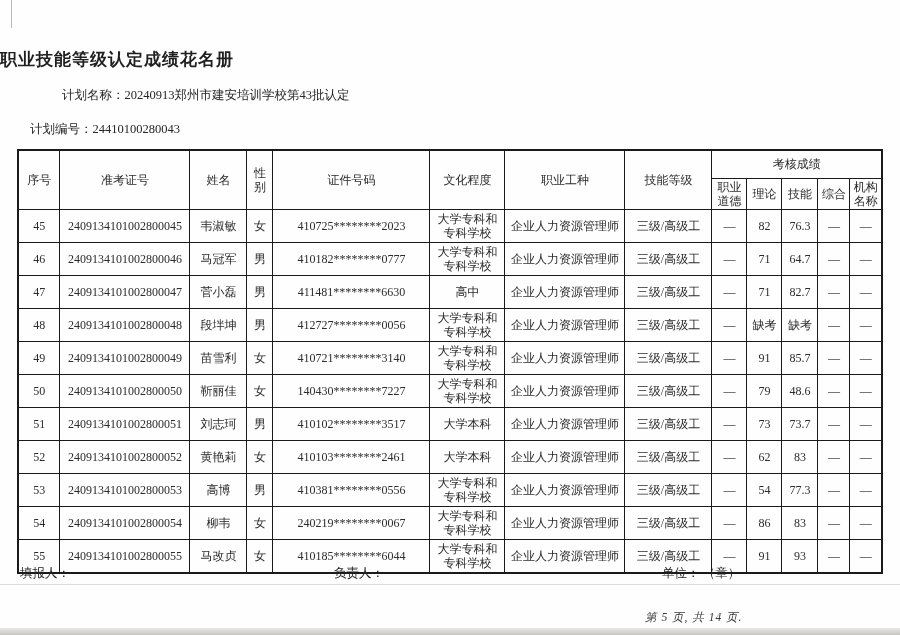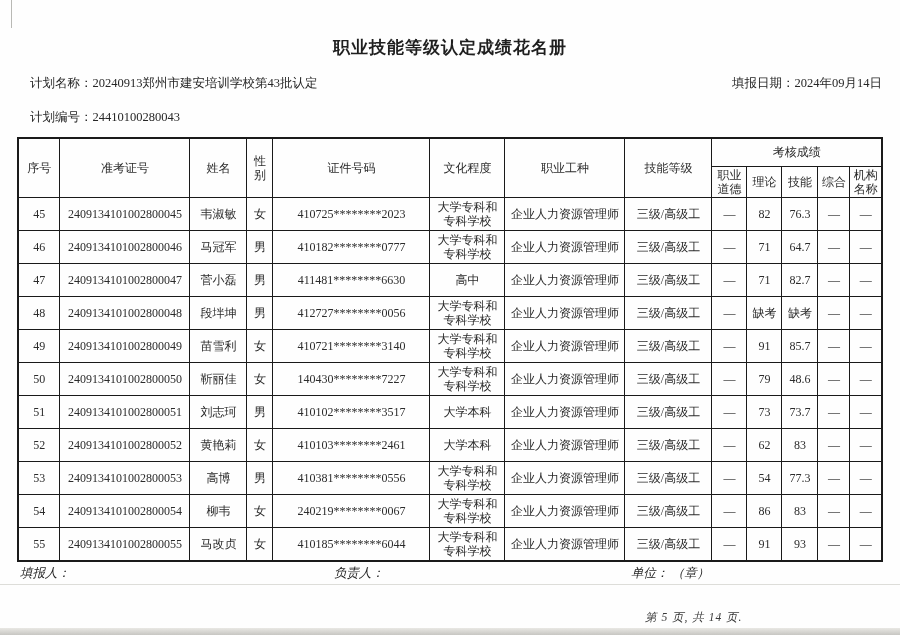--- a/index.html
+++ b/index.html
@@ -19,35 +19,34 @@
   }
   .scan-strip-bottom {
     position: absolute; left: 0; bottom: 0; width: 100%; height: 7px;
     background: linear-gradient(180deg, #e9e8e4, #c7c6c2);
   }
   .scan-line {
     position: absolute; left: 0; top: 584px; width: 100%; height: 1px;
     background: #ddddd9;
   }
   .title {
-    margin-top: 36px;
-    text-align: center;
+    margin-top: 48px;
     font-size: 17px;
     font-weight: bold;
     letter-spacing: 1px;
     color: #1f1f1f;
   }
   .meta-row {
     display: flex;
     justify-content: space-between;
     align-items: flex-end;
     padding: 0 18px 0 30px;
     font-size: 12.5px;
   }
-  .meta-row-1 { margin-top: 16px; }
+  .meta-row-1 { margin-top: 16px; margin-left: 32px; }
   .meta-row-2 { margin-top: 17px; }
   table {
     border-collapse: collapse;
     table-layout: fixed;
     width: 864px;
     margin: 11px auto 0 auto;
     border: 2px solid #1a1a1a;
   }
   th, td {
     border: 1px solid #1a1a1a;
@@ -61,47 +60,44 @@
     word-break: break-all;
     color: #2b2b2b;
   }
   thead th { height: 28px; }
   tbody td { height: 33px; }
   .footer {
     position: absolute;
     top: 565px; left: 0; width: 100%;
     font-size: 12.5px;
   }
-  .footer-item { position: absolute; white-space: nowrap; font-style: italic; }
+  .footer-item { position: absolute; white-space: nowrap; }
   .footer-filler  { left: 20px; }
   .footer-manager { left: 334px; }
-  .footer-unit    { left: 631px; }
+  .footer-unit    { left: 662px; }
   .page-num {
     position: absolute;
     top: 610px; left: 645px;
     font-size: 11.5px;
     color: #3a3a3a;
     letter-spacing: 1px;
     font-style: italic;
   }
 </style>
 </head>
 <body>
 
 <div class="page">
   <div class="scan-edge-left"></div>
 
   <h1 class="title">职业技能等级认定成绩花名册</h1>
 
   <div class="meta-row meta-row-1">
     <div>
       <span>计划名称：</span><span>20240913郑州市建安培训学校第43批认定</span>
-    </div>
-    <div>
-      <span>填报日期：</span><span>2024年09月14日</span>
     </div>
   </div>
 
   <div class="meta-row meta-row-2">
     <div>
       <span>计划编号：</span><span>24410100280043</span>
     </div>
   </div>
 
   <table>

